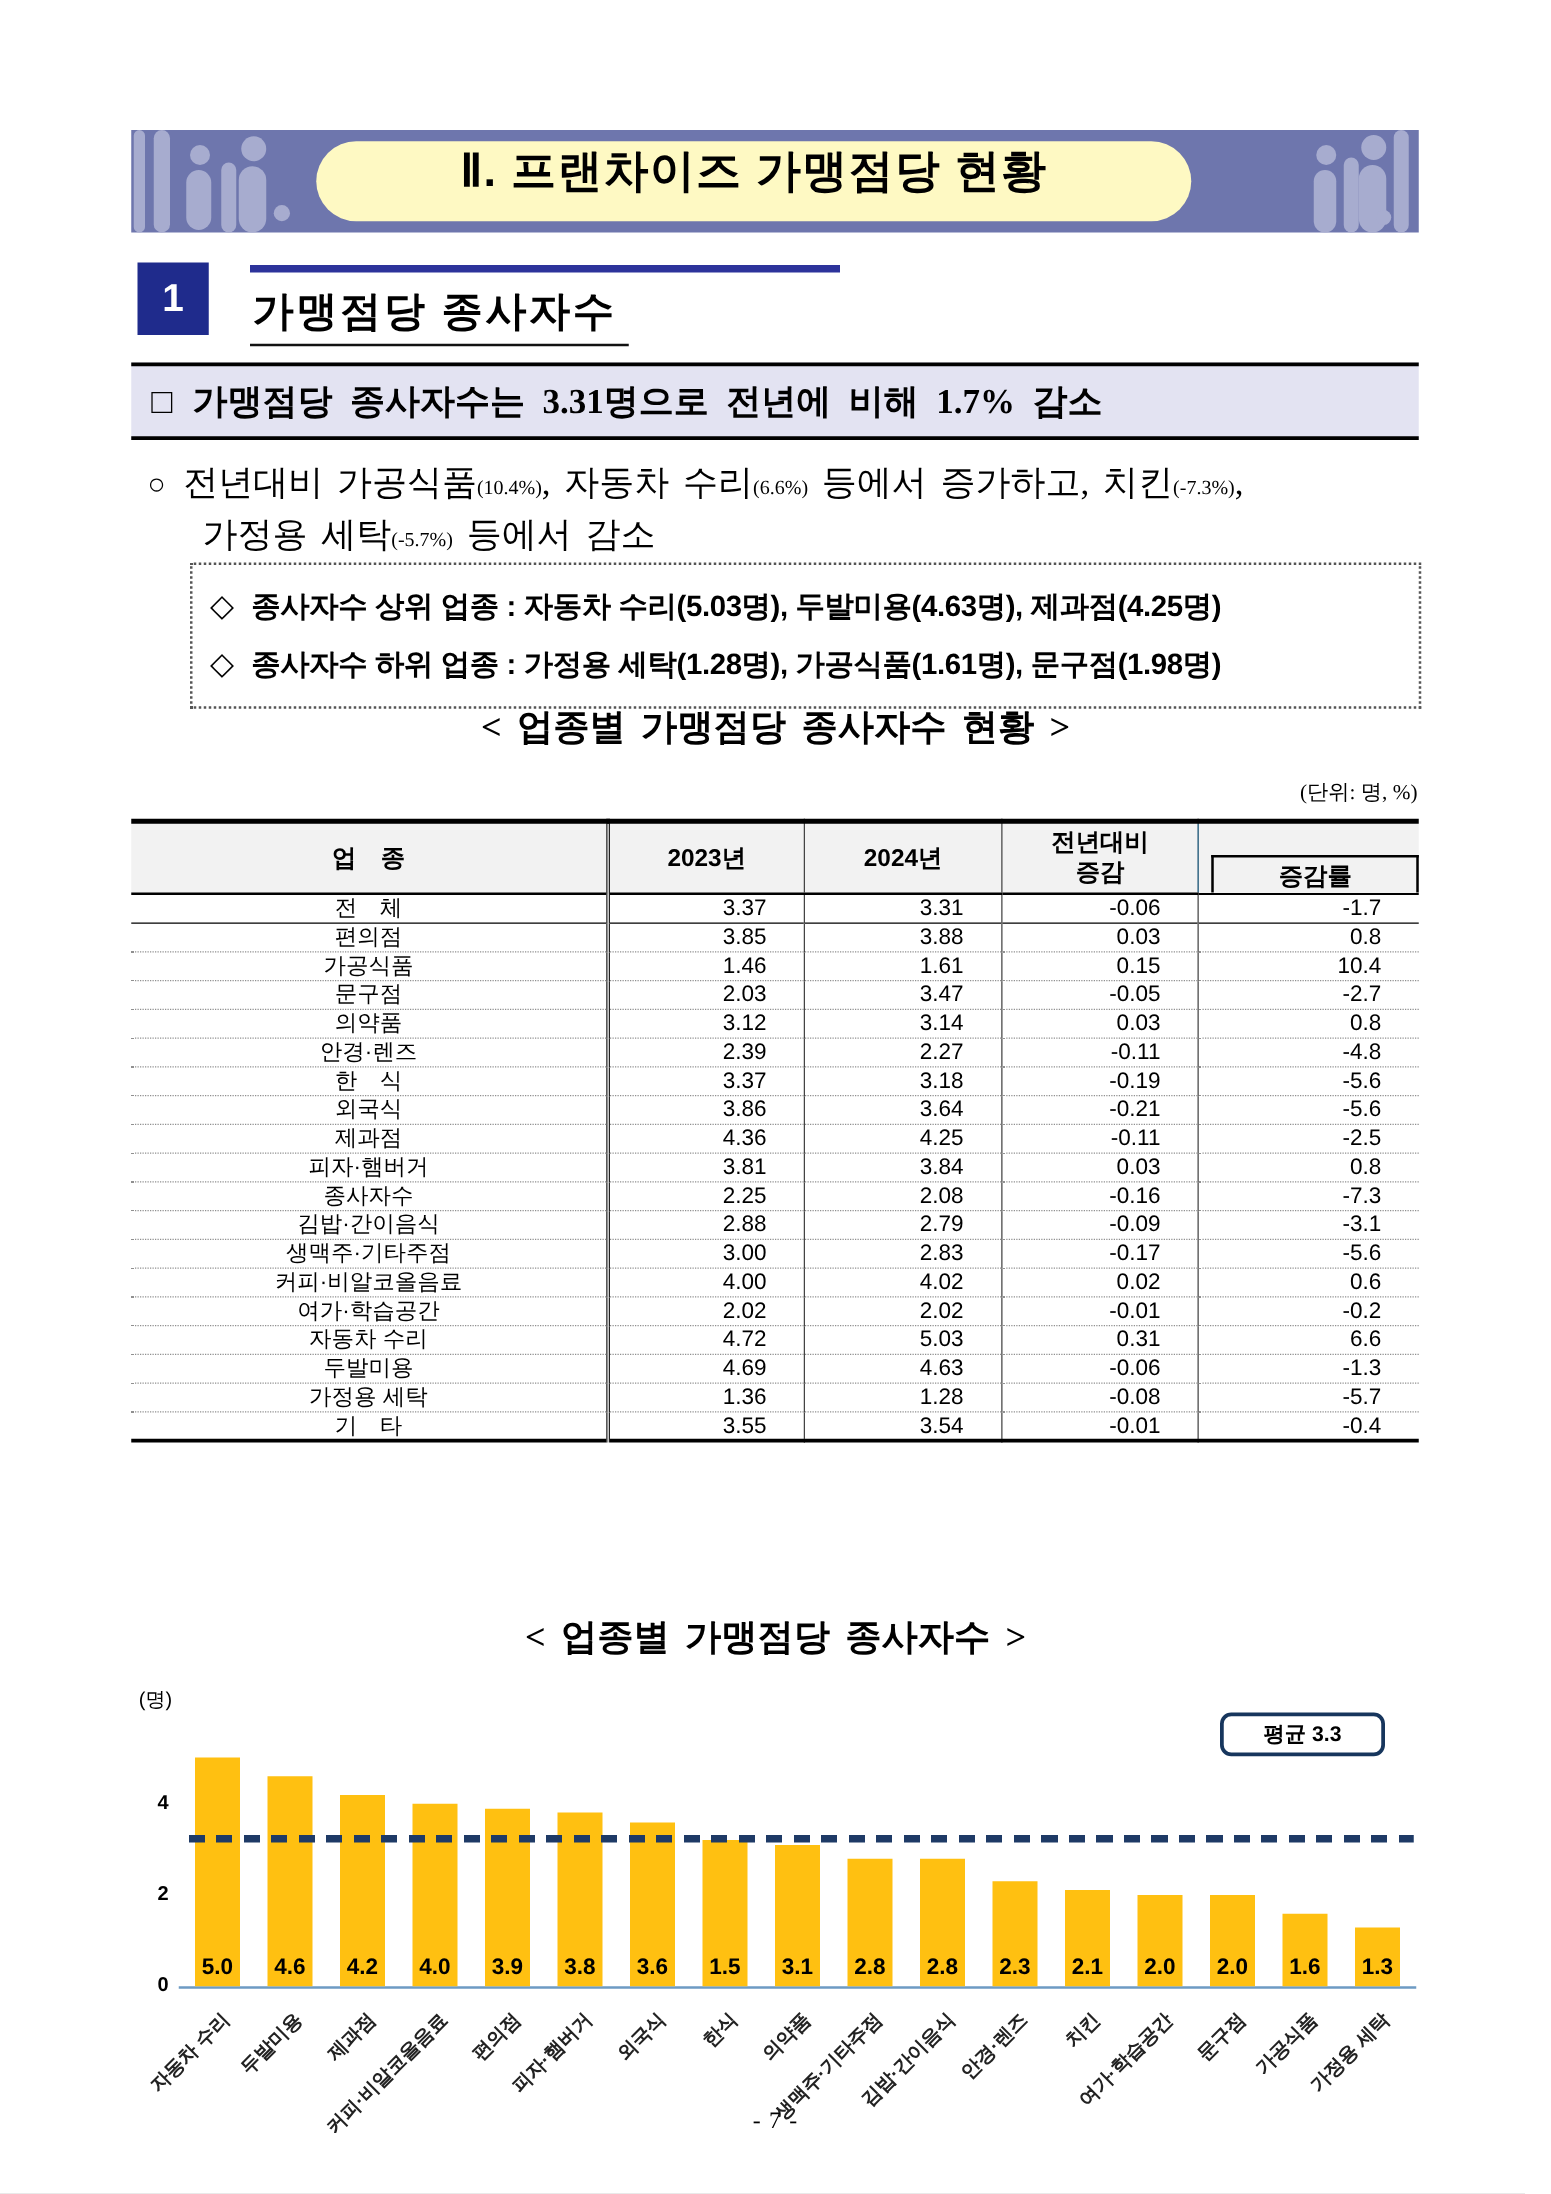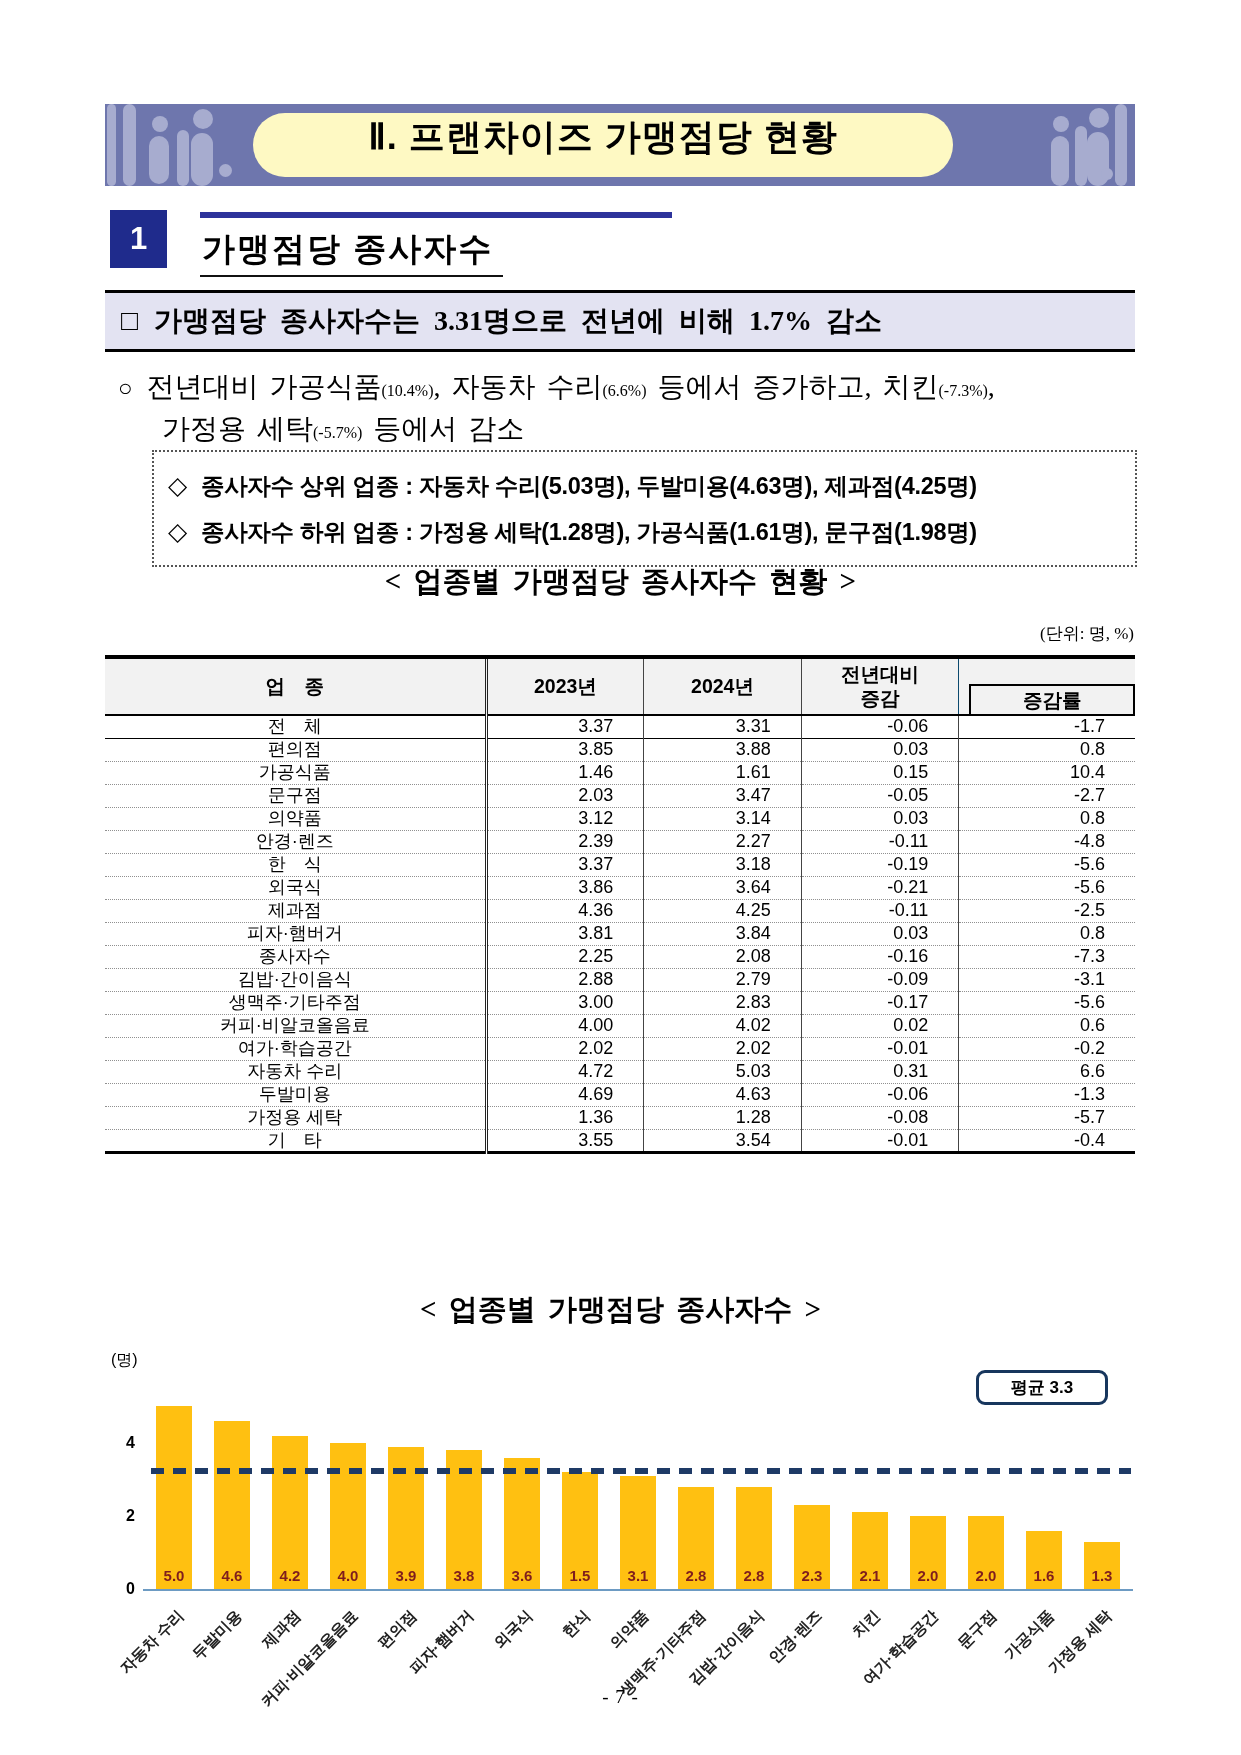--- a/index.html
+++ b/index.html
@@ -92,21 +92,21 @@
                   font-weight:bold; font-size:17px; z-index:3; }
   .plot { position:absolute; left:38px; top:30px; width:990px; height:213px;
           border-bottom:2px solid #6d9bc3; }
   .ytick { position:absolute; left:-30px; width:22px; text-align:right;
            font-weight:bold; font-size:16px; }
   .avg-line { position:absolute; left:8px; right:2px; height:6px; z-index:2;
               background:repeating-linear-gradient(90deg,#1e3a66 0 13px,transparent 13px 22px); }
   .bar-slot { position:absolute; bottom:0; width:58px; }
   .bar { position:absolute; bottom:0; left:11px; width:36px; background:#ffc011; }
   .bar-val { position:absolute; bottom:5px; left:0; width:100%; text-align:center;
-             font-weight:bold; font-size:15px; color:#7f1d1d; z-index:2; }
+             font-weight:bold; font-size:18px; color:#000000; z-index:2; }
   .xlab { position:absolute; top:228px; transform:rotate(-45deg);
           transform-origin:100% 0; font-weight:bold; font-size:15.5px;
           white-space:nowrap; color:#222; }
 
   .page-num { position:absolute; left:0; top:1686px; width:100%; text-align:center;
               font-size:19px; letter-spacing:1px; }
 </style>
 </head>
 <body>
 

